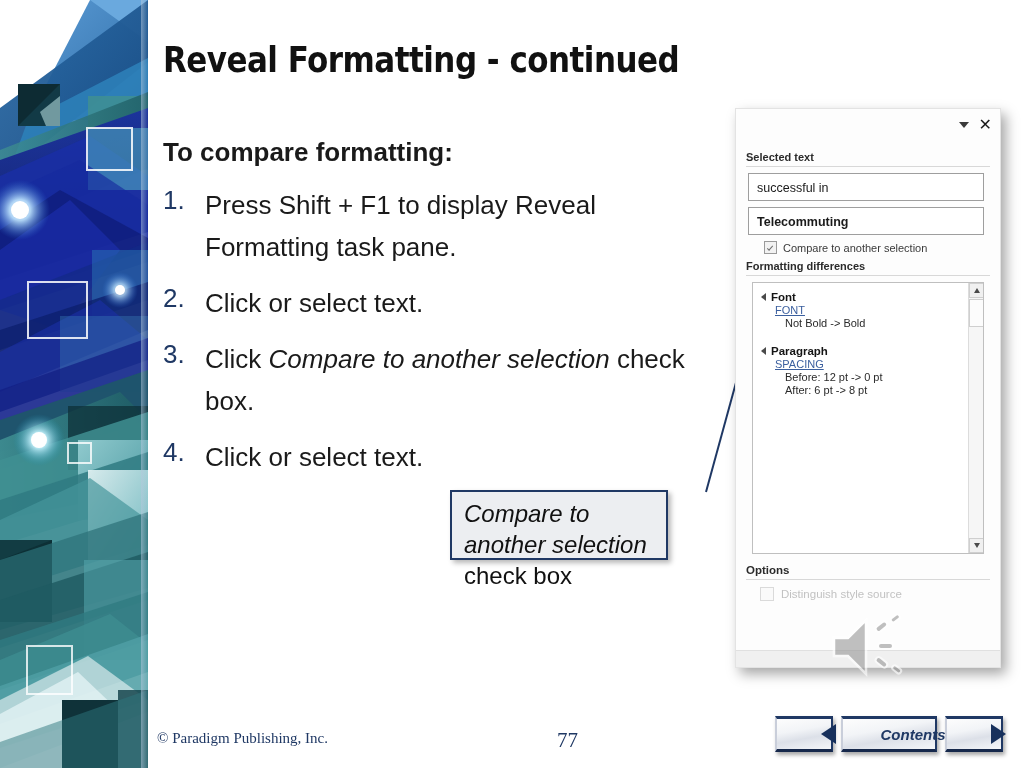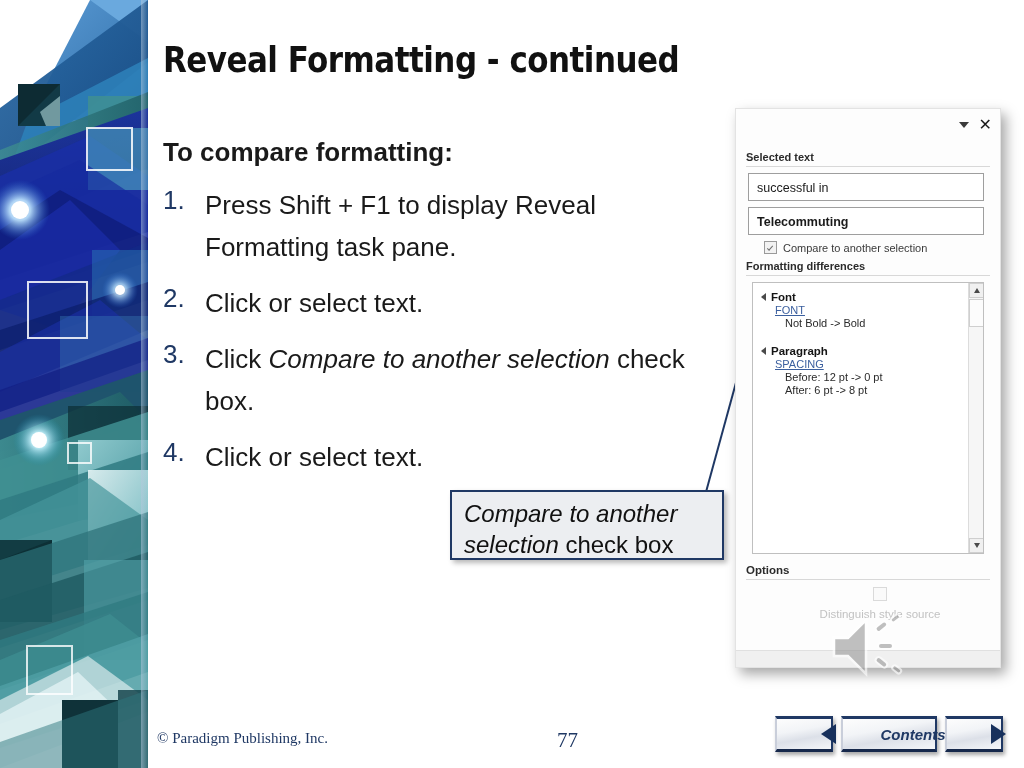--- a/index.html
+++ b/index.html
@@ -37,21 +37,21 @@
     color:#1F3864;font-size:26px;line-height:33px;
     width:42px;flex:0 0 42px;font-weight:400;
   }
   .step .txt{
     color:#1a1a1a;font-size:26px;line-height:42px;flex:1;
   }
   .step .txt i{font-style:italic;}
 
   
   .callout{
-    position:absolute;left:450px;top:490px;width:274px;height:70px;
+    position:absolute;left:450px;top:490px;width:218px;height:70px;
     background:#ECEEF1;border:2px solid #1F3864;
     box-shadow:3px 3px 5px rgba(0,0,0,.28);
     box-sizing:border-box;padding:6px 10px 0 12px;
   }
   .callout .ctxt{
     font-size:24px;line-height:31px;color:#111;
   }
   .callout .ctxt i{font-style:italic;}
   .connector{position:absolute;left:0;top:0;width:1024px;height:768px;pointer-events:none;}
 
@@ -109,21 +109,21 @@
   .sbar{position:absolute;right:0;top:0;width:15px;height:100%;background:#F6F6F6;border-left:1px solid #DCDCDC;box-sizing:border-box;}
   .sb-btn{width:15px;height:15px;background:#F0F0F0;border:1px solid #CFCFCF;box-sizing:border-box;display:flex;align-items:center;justify-content:center;}
   .sb-up{position:absolute;top:0;left:0;}
   .sb-dn{position:absolute;bottom:0;left:0;}
   .sb-thumb{position:absolute;top:16px;left:0;width:15px;height:28px;background:#FCFCFC;border:1px solid #CFCFCF;box-sizing:border-box;}
   .arw-u{width:0;height:0;border-left:3.5px solid transparent;border-right:3.5px solid transparent;border-bottom:5px solid #4a4a4a;}
   .arw-d{width:0;height:0;border-left:3.5px solid transparent;border-right:3.5px solid transparent;border-top:5px solid #4a4a4a;}
 
   .opt-lbl{font-size:11.5px;font-weight:bold;color:#2b2b2b;margin:10px 0 0 10px;}
   .opt-rule{height:1px;background:#D8D8D8;margin:3px 10px 7px 10px;}
-  .optrow{display:flex;align-items:center;gap:7px;margin:0 0 7px 24px;flex-direction:column;}
+  .optrow{display:flex;align-items:center;gap:7px;margin:0 0 7px 24px;}
   .optbox{width:12px;height:12px;border:1px solid #B7B7B7;background:#fff;flex:0 0 12px;}
   .optbox.dim{border-color:#DADADA;background:#FAFAFA;}
   .optlbl{font-size:11.5px;color:#2a2a2a;}
   .optlbl.dim{color:#C2C2C2;}
   .pane-foot{position:absolute;left:0;right:0;bottom:0;height:16px;background:#F0F0F0;border-top:1px solid #E0E0E0;}
 
   .speaker{position:absolute;left:828px;top:612px;width:78px;height:70px;opacity:.62;}
 
   
   .copy{

